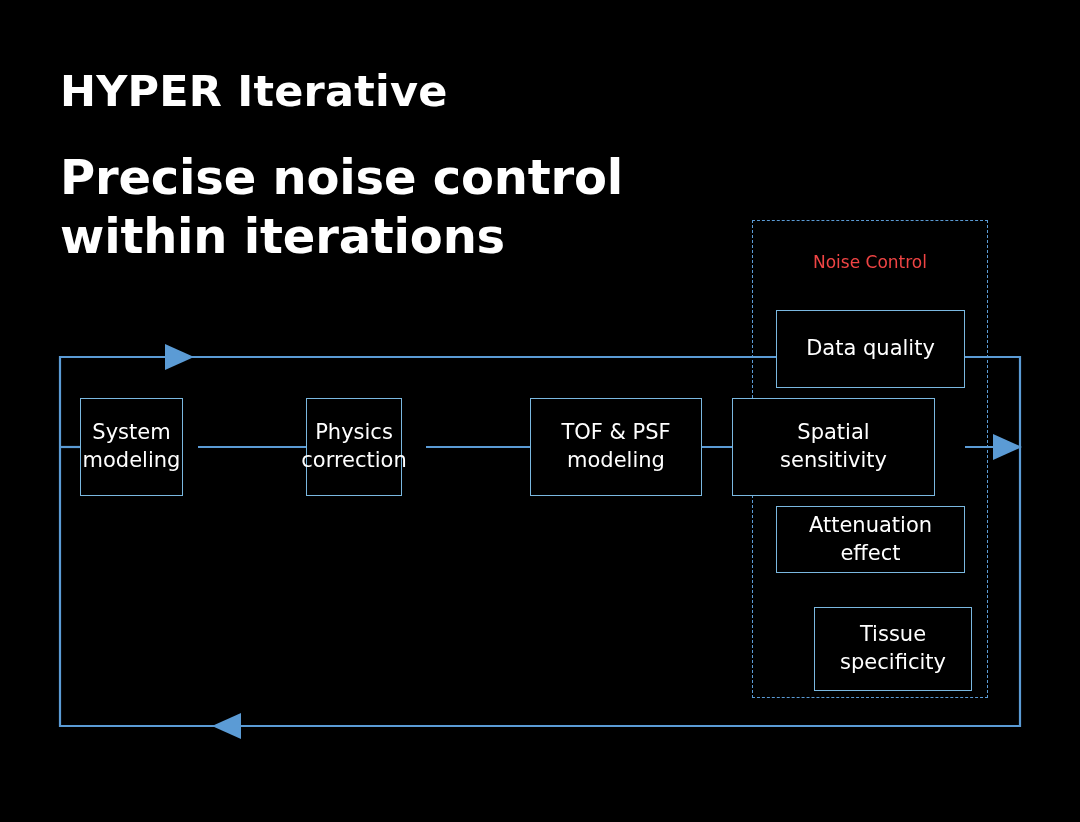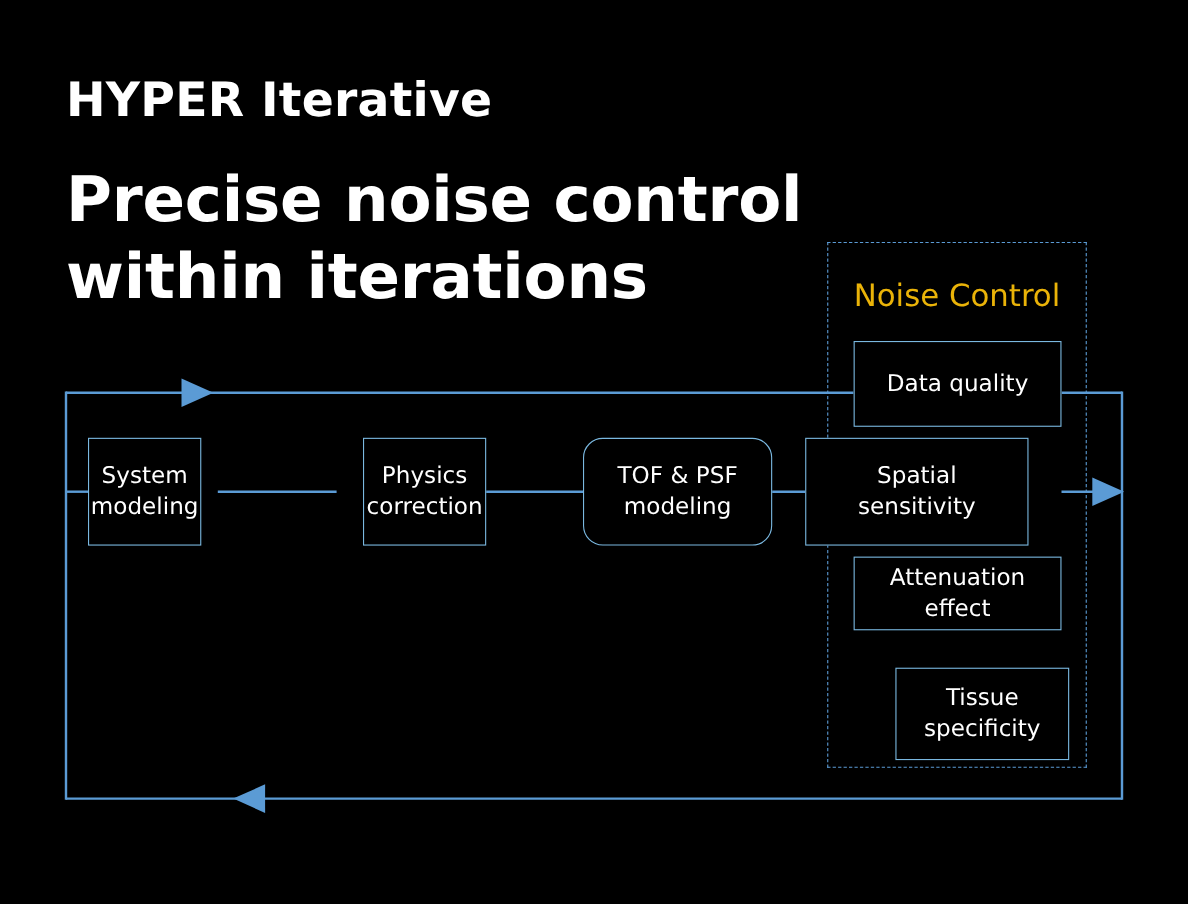--- a/index.html
+++ b/index.html
@@ -24,21 +24,21 @@
     font-size: 43px;
     font-weight: 700;
     letter-spacing: 0.2px;
     line-height: 1.1;
     white-space: nowrap;
   }
   #headline {
     position: absolute;
     left: 60px;
     top: 148px;
-    font-size: 57px;
+    font-size: 48px;
     font-weight: 700;
     line-height: 1.22;
     white-space: pre-line;
     letter-spacing: -0.2px;
   }
 
   
   #wiring {
     position: absolute;
     left: 0;
@@ -56,23 +56,23 @@
     height: 478px;
     border: 1.6px dashed #5b9bd5;
     box-sizing: border-box;
   }
   #noise-panel-title {
     position: absolute;
     left: 752px;
     top: 252px;
     width: 236px;
     text-align: center;
-    font-size: 28px;
+    font-size: 17px;
     font-weight: 400;
-    color: #eab308;
+    color: #ef4444;
   }
 
   
   .node {
     position: absolute;
     box-sizing: border-box;
     border: 1.4px solid #7ab8e0;
     background: #000000;
     display: flex;
     align-items: center;
@@ -81,22 +81,22 @@
     font-size: 21px;
     font-weight: 400;
     line-height: 1.33;
     color: #ffffff;
     white-space: pre-line;
     z-index: 2;
   }
 
   
   #node-system    { left: 80px;  top: 398px; width: 103px; height: 98px; }
-  #node-physics   { left: 306px; top: 398px; width: 112px; height: 98px; margin-left: 24px; }
-  #node-tofpsf    { left: 530px; top: 398px; width: 172px; height: 98px; border-radius: 18px; }
+  #node-physics   { left: 306px; top: 398px; width: 96px; height: 98px; }
+  #node-tofpsf    { left: 530px; top: 398px; width: 172px; height: 98px; }
 
   
   #node-data-quality  { left: 776px; top: 310px; width: 189px; height: 78px; }
   #node-spatial       { left: 732px; top: 398px; width: 203px; height: 98px; }
   #node-attenuation   { left: 776px; top: 506px; width: 189px; height: 67px; }
   #node-tissue        { left: 804px; top: 607px; width: 158px; height: 84px; margin-left: 10px; }
 </style>
 </head>
 <body>
 

